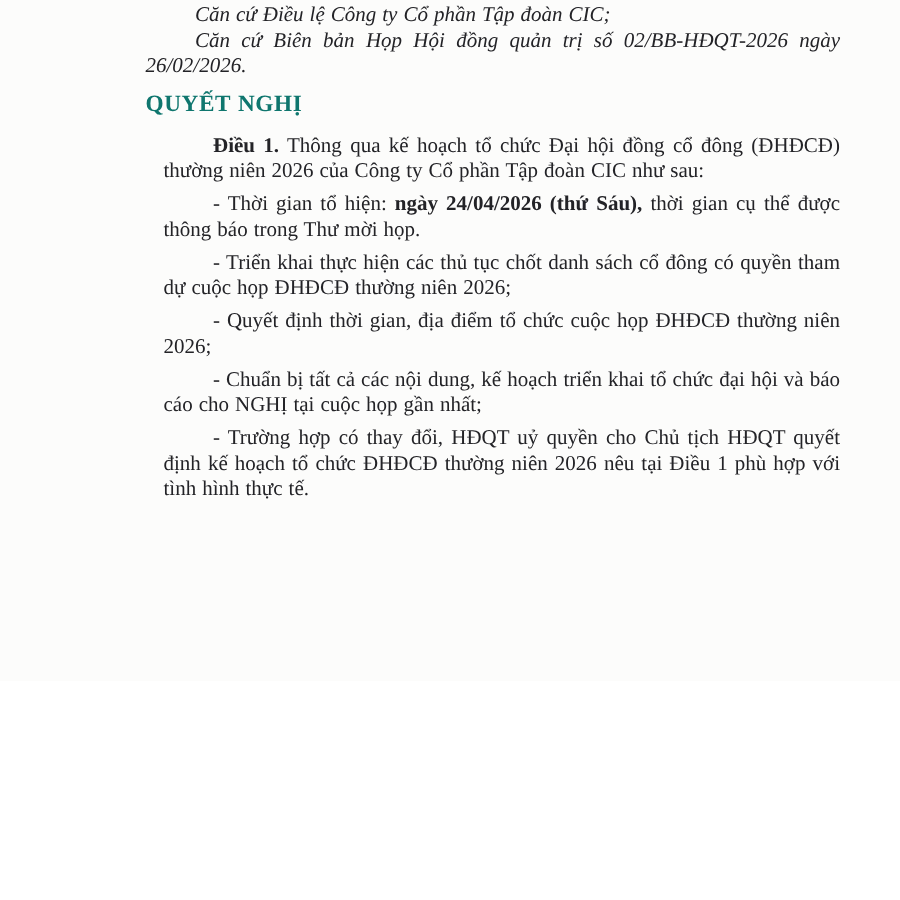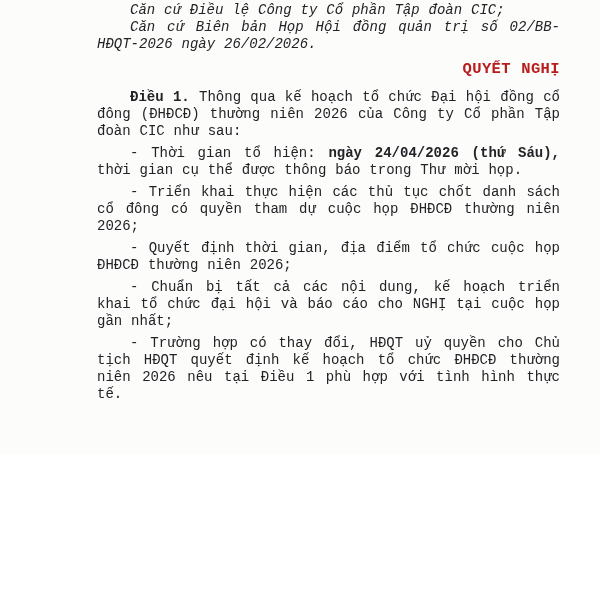--- a/index.html
+++ b/index.html
@@ -2,50 +2,50 @@
 <html><head>
 <meta charset="utf-8">
 <style>
   html, body { margin: 0; padding: 0; }
   .scan {
     position: relative;
     width: 600px;
     height: 454px;
     background: #fcfcfb;
     overflow: hidden;
-    font-family: Liberation Mono, monospace;
+    font-family: Liberation Serif, serif;
     color: #232327;
   }
   .doc {
     position: absolute;
     left: 97px;
     top: 2px;
     width: 463px;
     font-size: 14px;
     line-height: 17px;
     text-align: justify;
     word-spacing: 0.5px;
   }
   .para {
-    margin: 5px 0 0 0;
+    margin: 5px 0 0 12px;
     text-indent: 33px;
   }
   .preamble-line {
     margin: 0;
     font-style: italic;
   }
   .lead { margin-top: 7px; }
   .doc-title {
     font-size: 15.5px;
     font-weight: bold;
-    text-align: right;
+    text-align: left;
     text-indent: 0;
     letter-spacing: 0.4px;
     margin: 8px 0 11px 0;
-    color: #b91c1c;
+    color: #0f766e;
   }
   .b { font-weight: bold; }
   .black-bar {
     position: absolute;
     left: 0;
     top: 543px;
     width: 600px;
     height: 17px;
     background: linear-gradient(180deg, #83838a 0%, #232328 14%, #131315 32%, #131315 82%, #2b2b2f 100%);
     box-shadow: 0 2px 0 rgba(176,176,174,0.65);

